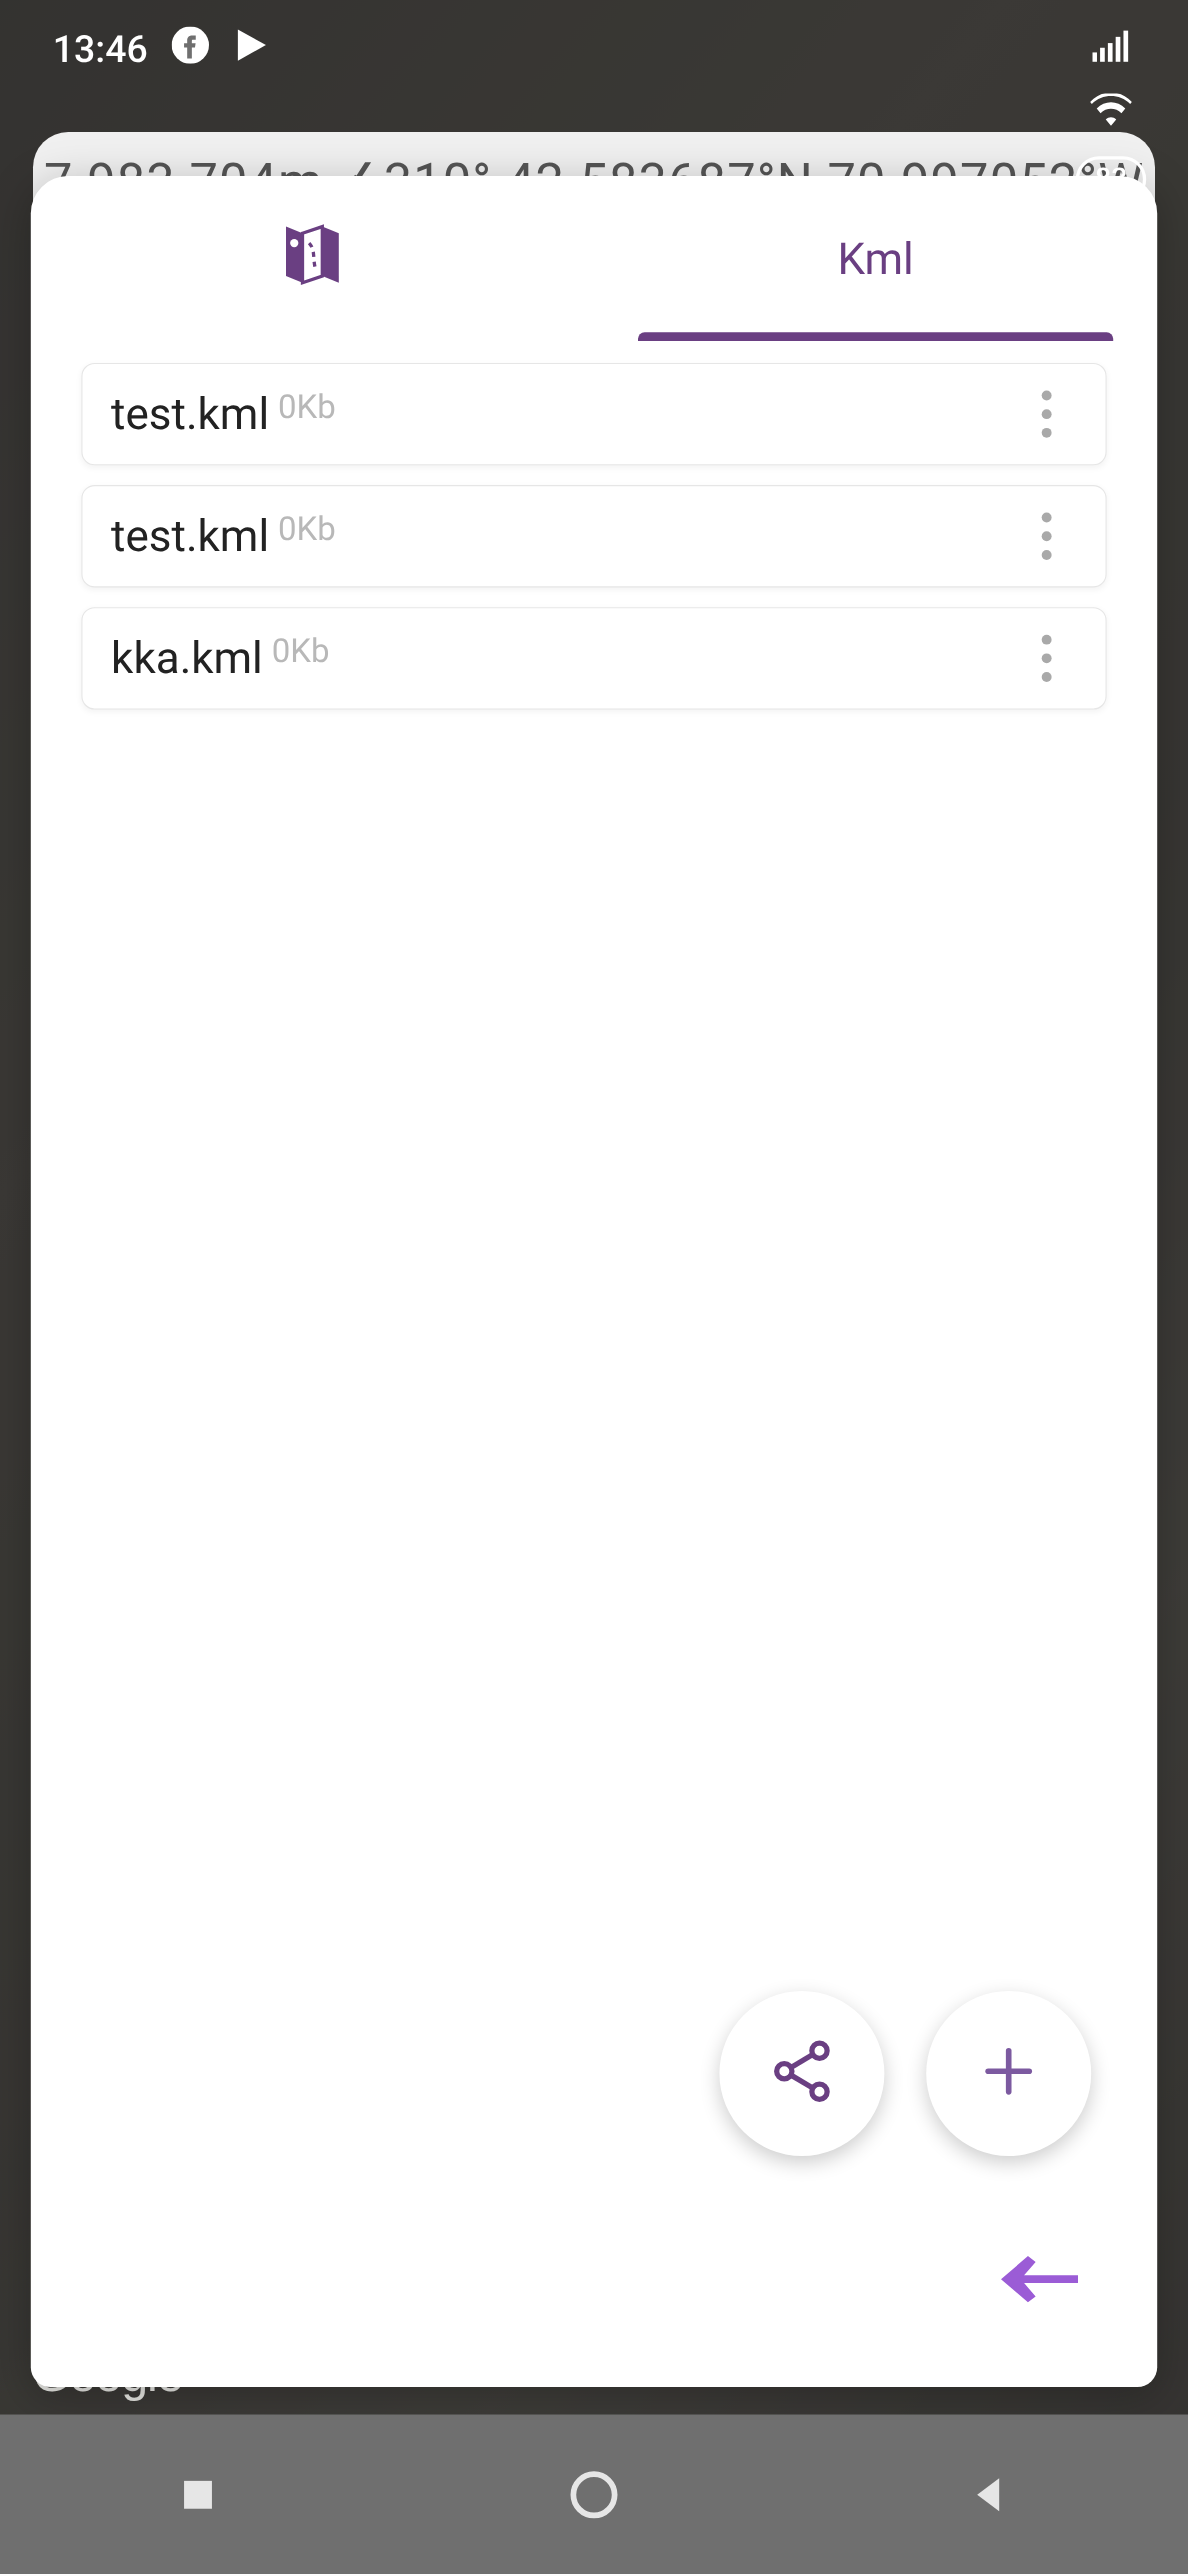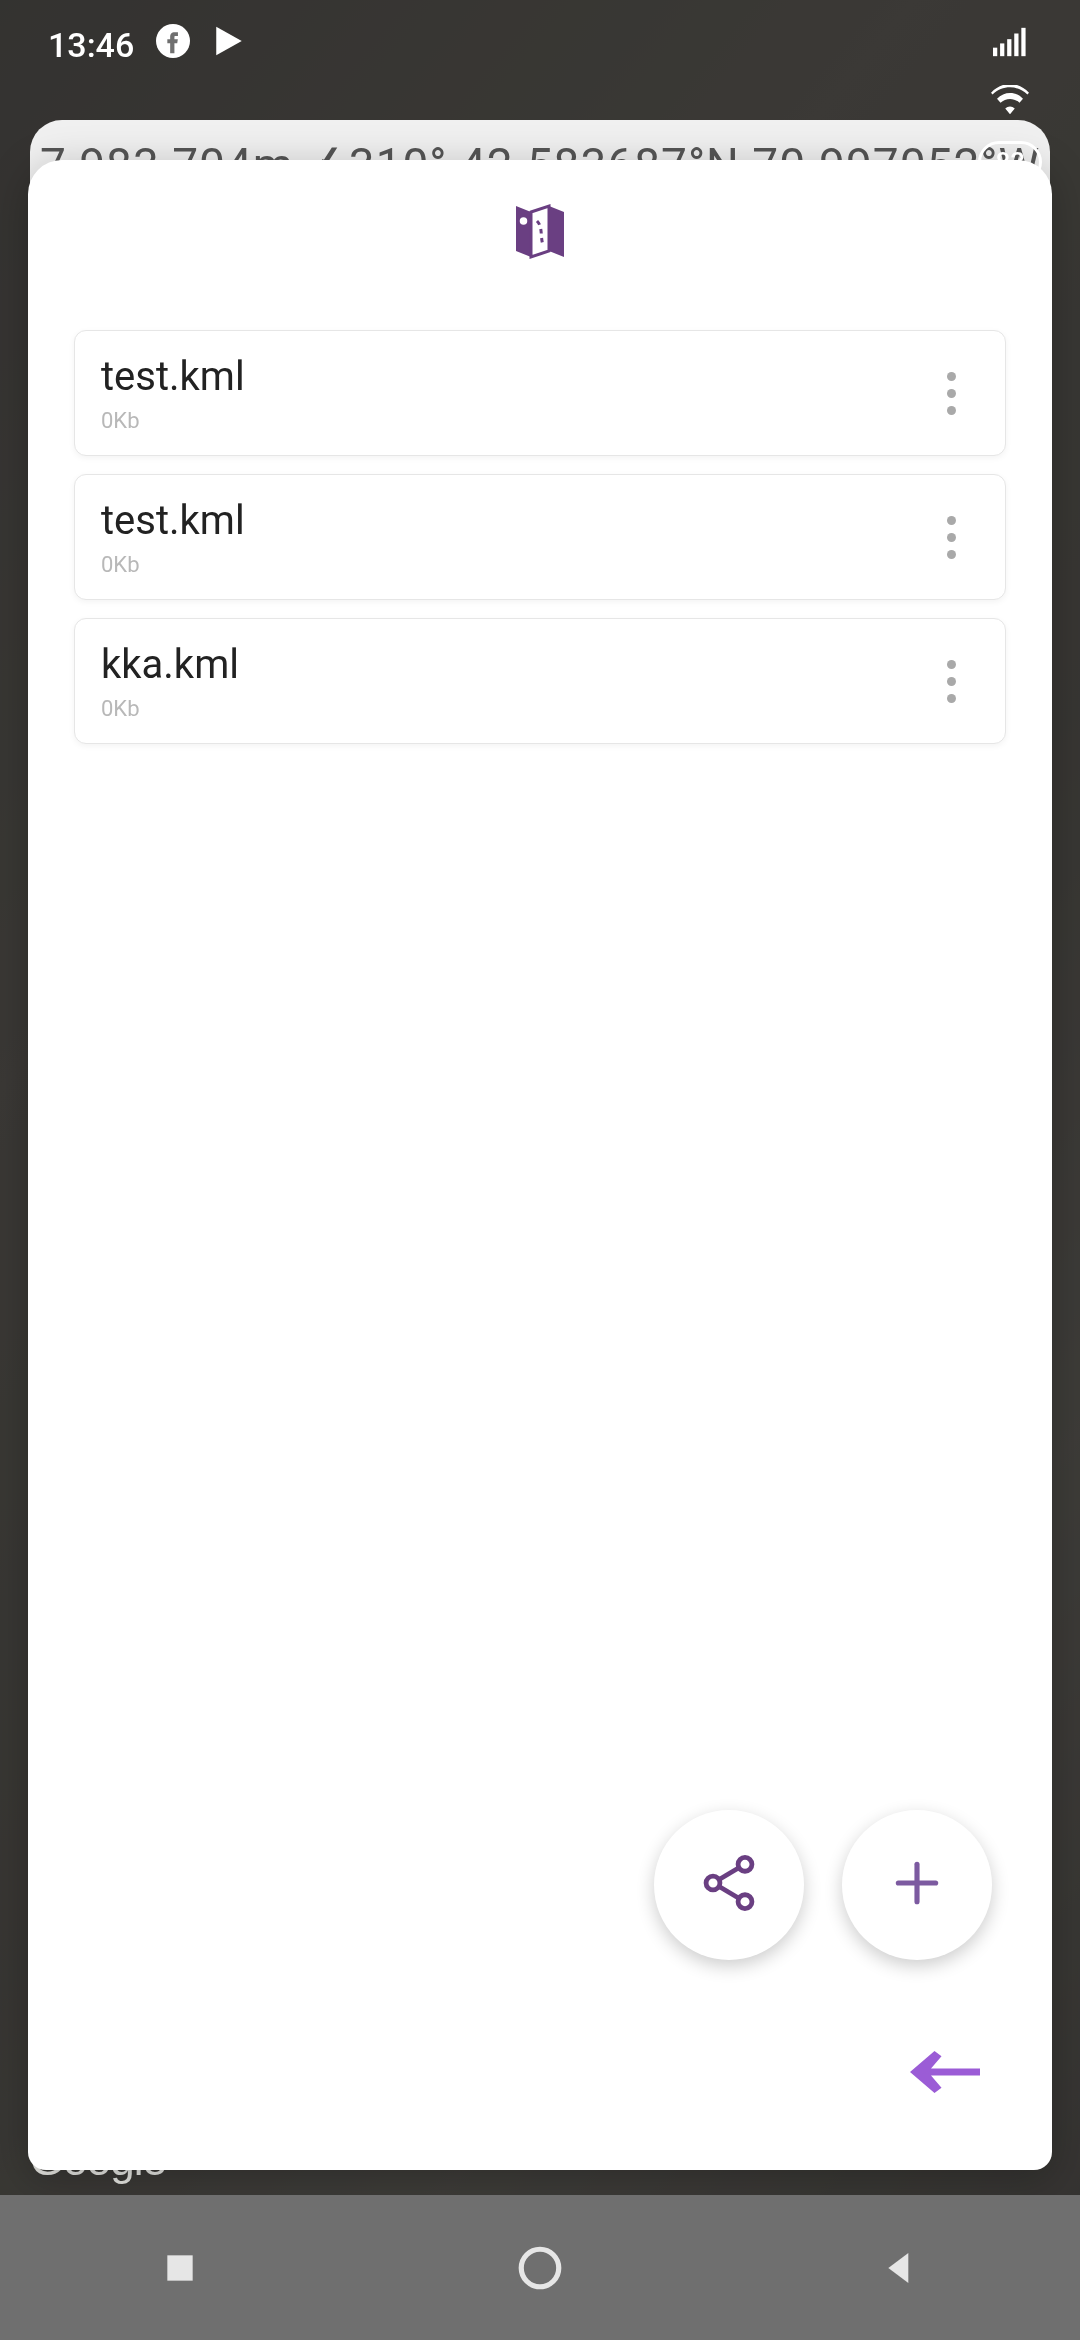--- a/index.html
+++ b/index.html
@@ -82,23 +82,23 @@
   }
 
   
   .list { flex:1; padding:20px 46px 0; overflow:auto; }
   .file-card {
     background:#fff; border:1px solid #e6e6e6; border-radius:12px;
     padding:22px 34px 22px 26px; margin-bottom:18px;
     display:flex; align-items:center; justify-content:space-between;
     box-shadow:0 2px 6px rgba(0,0,0,0.05);
   }
-  .file-info { display:flex; flex-direction:column; gap:8px; }
+  .file-info { display:flex; gap:8px; }
   .file-name { color:#222; font-size:40px; }
-  .file-size { color:#b8b8b8; font-size:22px; }
+  .file-size { color:#b8b8b8; font-size:30px; }
   .more-dots { width:40px; display:flex; flex-direction:column; align-items:center; gap:8px; }
   .more-dots span { width:9px; height:9px; border-radius:50%; background:#a9a9a9; }
 
   
   .fab-row {
     position:absolute; right:60px; bottom:210px;
     display:flex; gap:38px; z-index:120;
   }
   .fab {
     width:150px; height:150px; border-radius:50%;
@@ -170,20 +170,23 @@
       <span>
         <svg width="72" height="72" viewBox="0 0 48 48" fill="none">
           <path d="M8 8l10 4v30l-10-4V8z" fill="#6a3f82"></path>
           <path d="M18 12l12-4v30l-12 4V12z" fill="#fff" stroke="#6a3f82" stroke-width="2"></path>
           <path d="M30 8l10 4v30l-10-4V8z" fill="#6a3f82"></path>
           <circle cx="13" cy="18" r="2.5" fill="#fff"></circle>
           <path d="M22 18c4 4 2 10 4 16" stroke="#6a3f82" stroke-width="2" stroke-dasharray="3 3"></path>
         </svg>
       </span>
     </div>
+    <div class="tab active">
+      <span>Kml</span>
+    </div>
   </div>
 
   <div class="list">
 
     <div class="file-card">
       <div class="file-info">
         <span class="file-name">test.kml</span>
         <span class="file-size">0Kb</span>
       </div>
       <div class="more-dots">

